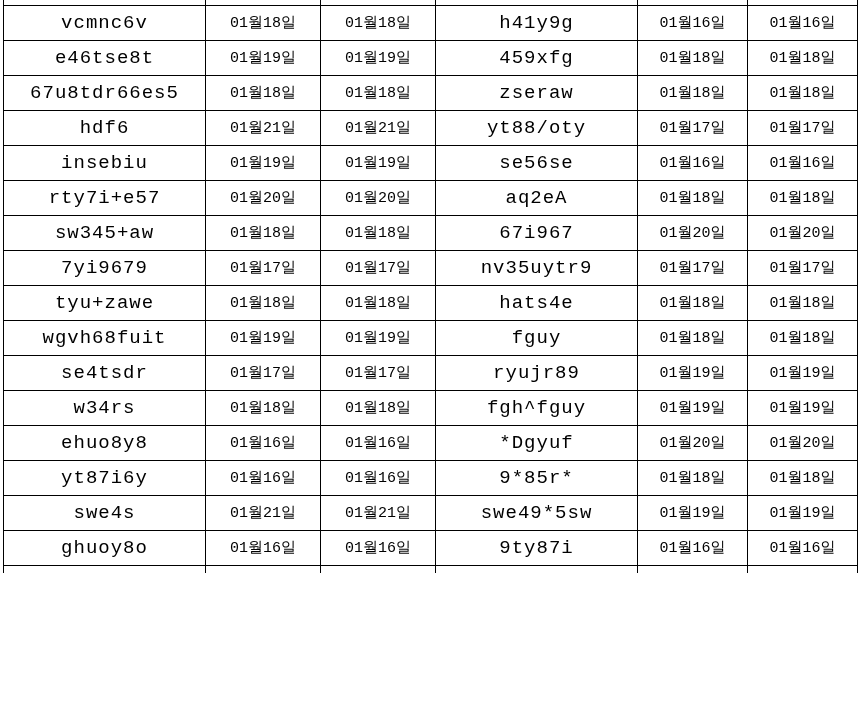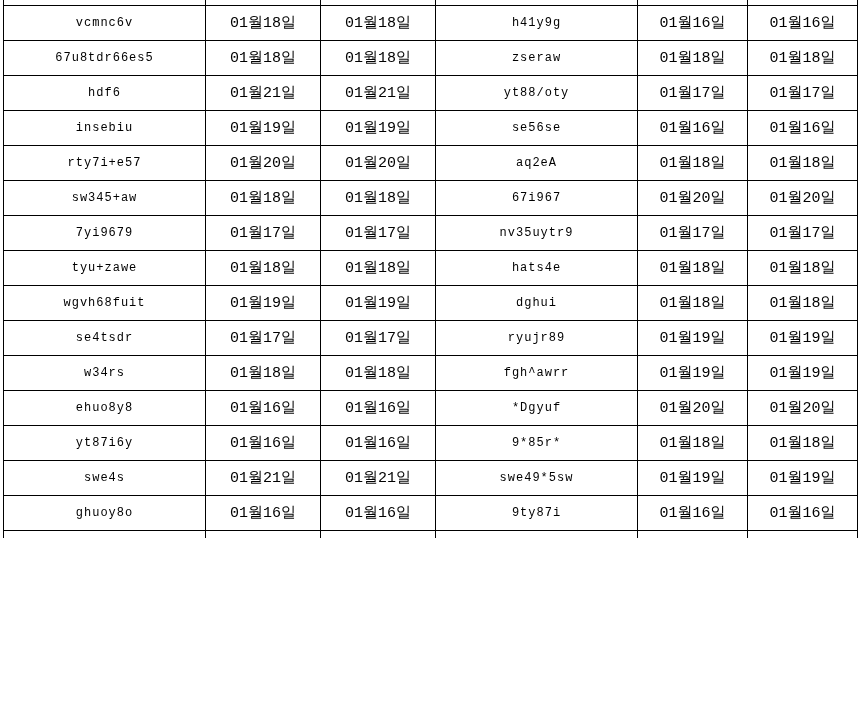--- a/index.html
+++ b/index.html
@@ -42,21 +42,21 @@
   tr.partial-top td {
     border-top: none;
   }
   tr.partial-bottom {
     height: 8px;
   }
   tr.partial-bottom td {
     border-bottom: none;
   }
   td.c-code {
-    font-size: 12px;
+    font-size: 19px;
     letter-spacing: 1px;
   }
   td.c-date {
     font-size: 15px;
   }
   col.w-code { width: 202px; }
   col.w-date-l { width: 115px; }
   col.w-date-r { width: 110px; }
 </style>
 </head>
@@ -83,20 +83,28 @@
       </tr>
       <tr class="data-row">
     <td class="c-code">vcmnc6v</td>
     <td class="c-date">01월18일</td>
     <td class="c-date">01월18일</td>
     <td class="c-code">h41y9g</td>
     <td class="c-date">01월16일</td>
     <td class="c-date">01월16일</td>
   </tr>
         <tr class="data-row">
+    <td class="c-code">e46tse8t</td>
+    <td class="c-date">01월19일</td>
+    <td class="c-date">01월19일</td>
+    <td class="c-code">459xfg</td>
+    <td class="c-date">01월18일</td>
+    <td class="c-date">01월18일</td>
+  </tr>
+        <tr class="data-row">
     <td class="c-code">67u8tdr66es5</td>
     <td class="c-date">01월18일</td>
     <td class="c-date">01월18일</td>
     <td class="c-code">zseraw</td>
     <td class="c-date">01월18일</td>
     <td class="c-date">01월18일</td>
   </tr>
         <tr class="data-row">
     <td class="c-code">hdf6</td>
     <td class="c-date">01월21일</td>
@@ -142,37 +150,37 @@
     <td class="c-date">01월18일</td>
     <td class="c-date">01월18일</td>
     <td class="c-code">hats4e</td>
     <td class="c-date">01월18일</td>
     <td class="c-date">01월18일</td>
   </tr>
         <tr class="data-row">
     <td class="c-code">wgvh68fuit</td>
     <td class="c-date">01월19일</td>
     <td class="c-date">01월19일</td>
-    <td class="c-code">dghui</td>
+    <td class="c-code">fguy</td>
     <td class="c-date">01월18일</td>
     <td class="c-date">01월18일</td>
   </tr>
         <tr class="data-row">
     <td class="c-code">se4tsdr</td>
     <td class="c-date">01월17일</td>
     <td class="c-date">01월17일</td>
     <td class="c-code">ryujr89</td>
     <td class="c-date">01월19일</td>
     <td class="c-date">01월19일</td>
   </tr>
         <tr class="data-row">
     <td class="c-code">w34rs</td>
     <td class="c-date">01월18일</td>
     <td class="c-date">01월18일</td>
-    <td class="c-code">fgh^awrr</td>
+    <td class="c-code">fgh^fguy</td>
     <td class="c-date">01월19일</td>
     <td class="c-date">01월19일</td>
   </tr>
         <tr class="data-row">
     <td class="c-code">ehuo8y8</td>
     <td class="c-date">01월16일</td>
     <td class="c-date">01월16일</td>
     <td class="c-code">*Dgyuf</td>
     <td class="c-date">01월20일</td>
     <td class="c-date">01월20일</td>

